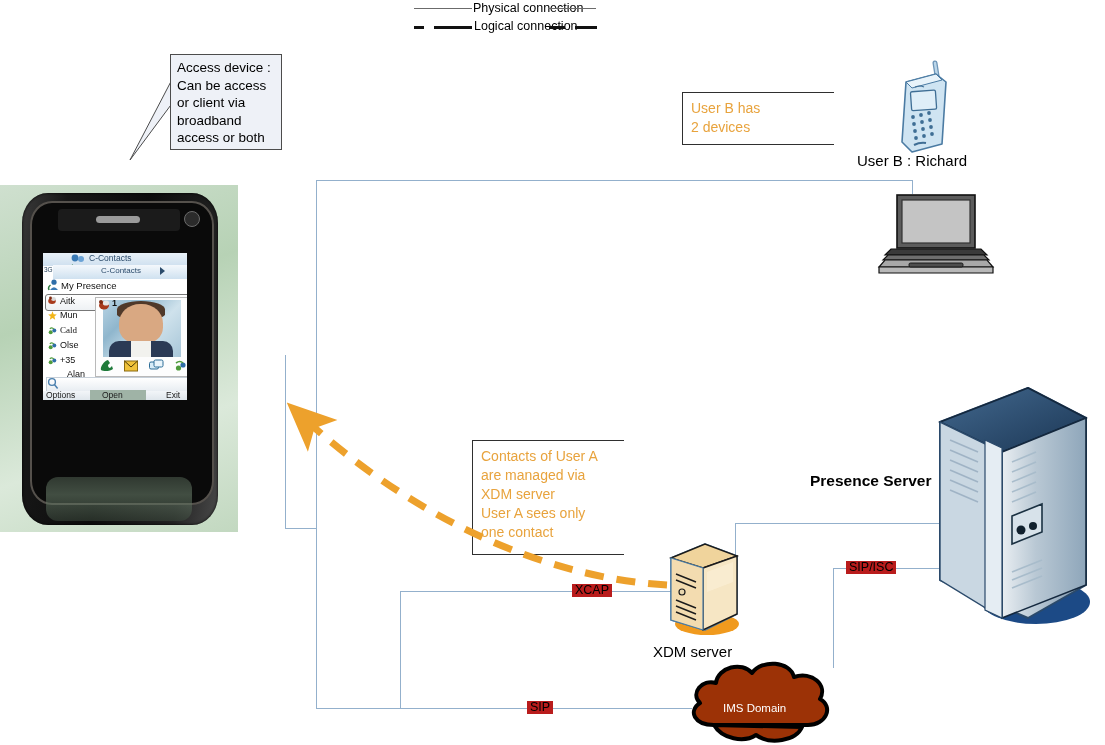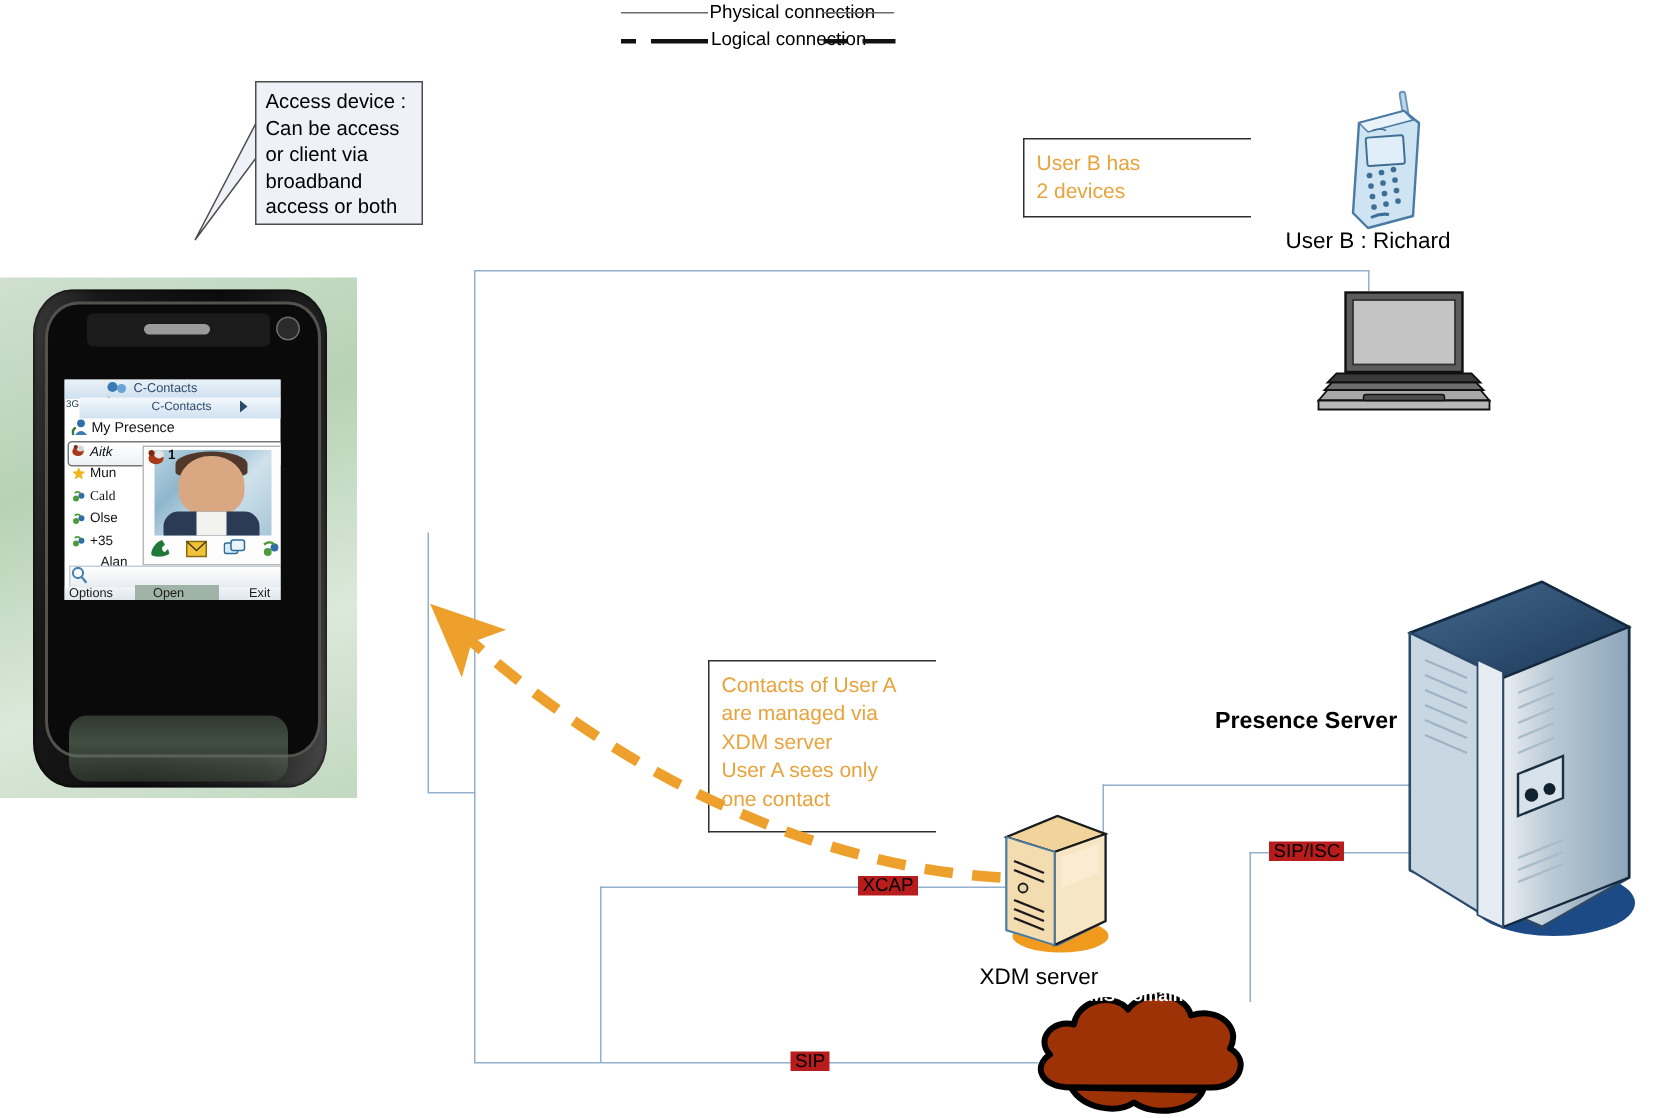--- a/index.html
+++ b/index.html
@@ -226,21 +226,21 @@
       <path d="M3.5 6 q-3 2 -1.4 5" stroke="#2d7a3f" stroke-width="1.5" fill="none"></path>
     </svg>
     <div class="sc-presence">My Presence</div>
 
     <div class="sc-sel"></div>
     <svg class="abs sc-ico" style="left:5px;top:43px;" viewBox="0 0 9 9">
       <ellipse cx="4" cy="5" rx="3.8" ry="3" fill="#a83a1c"></ellipse>
       <ellipse cx="5.5" cy="3" rx="2.4" ry="2" fill="#d8d8d8"></ellipse>
       <circle cx="2.5" cy="2" r="1.4" fill="#7e2a12"></circle>
     </svg>
-    <div class="sc-row" style="top:43px;left:17px;font-style:italic;">Aitk</div>
+    <div class="sc-row" style="top:43px;left:17px;">Aitk</div>
 
     <svg class="abs sc-ico" style="left:5px;top:58px;" viewBox="0 0 10 10">
       <polygon points="5,0.3 6.3,3.6 9.8,3.8 7.1,6.1 8,9.6 5,7.7 2,9.6 2.9,6.1 0.2,3.8 3.7,3.6" fill="#f2b518"></polygon>
     </svg>
     <div class="sc-row" style="top:57px;left:17px;">Mun</div>
 
     <svg class="abs sc-ico" style="left:5px;top:73px;" viewBox="0 0 10 10">
       <circle cx="3" cy="7" r="2.2" fill="#4e9b3c"></circle>
       <circle cx="7" cy="5" r="2.2" fill="#2f6ea8"></circle>
       <path d="M2 3 q2.5 -2 4.5 0.5" stroke="#4e9b3c" stroke-width="1.3" fill="none"></path>
@@ -409,13 +409,13 @@
       <path d="M104 208 L134 196"></path>
   </g>
 </svg>
 <div class="tlabel bold" style="left:810px;top:472px;">Presence Server</div>
 
 <svg class="abs" id="ims-cloud" viewBox="0 0 152 90">
   <path d="M30 70 C10 70 4 56 16 48 C6 38 18 24 32 28 C34 12 58 6 68 18
            C78 4 106 6 110 22 C128 16 144 30 136 44 C150 52 142 70 124 70 Z" fill="#9c3206" stroke="#000" stroke-width="4" stroke-linejoin="round"></path>
   <path d="M30 70 C38 84 60 88 72 80 C86 90 112 86 118 72 Z" fill="#9c3206" stroke="#000" stroke-width="4" stroke-linejoin="round"></path>
 </svg>
-<div class="tlabel white" style="left:723px;top:658px;font-weight:bold;">IMS Domain</div>
+<div class="tlabel white" style="left:723px;top:702px;">IMS Domain</div>
 
 </body></html>

